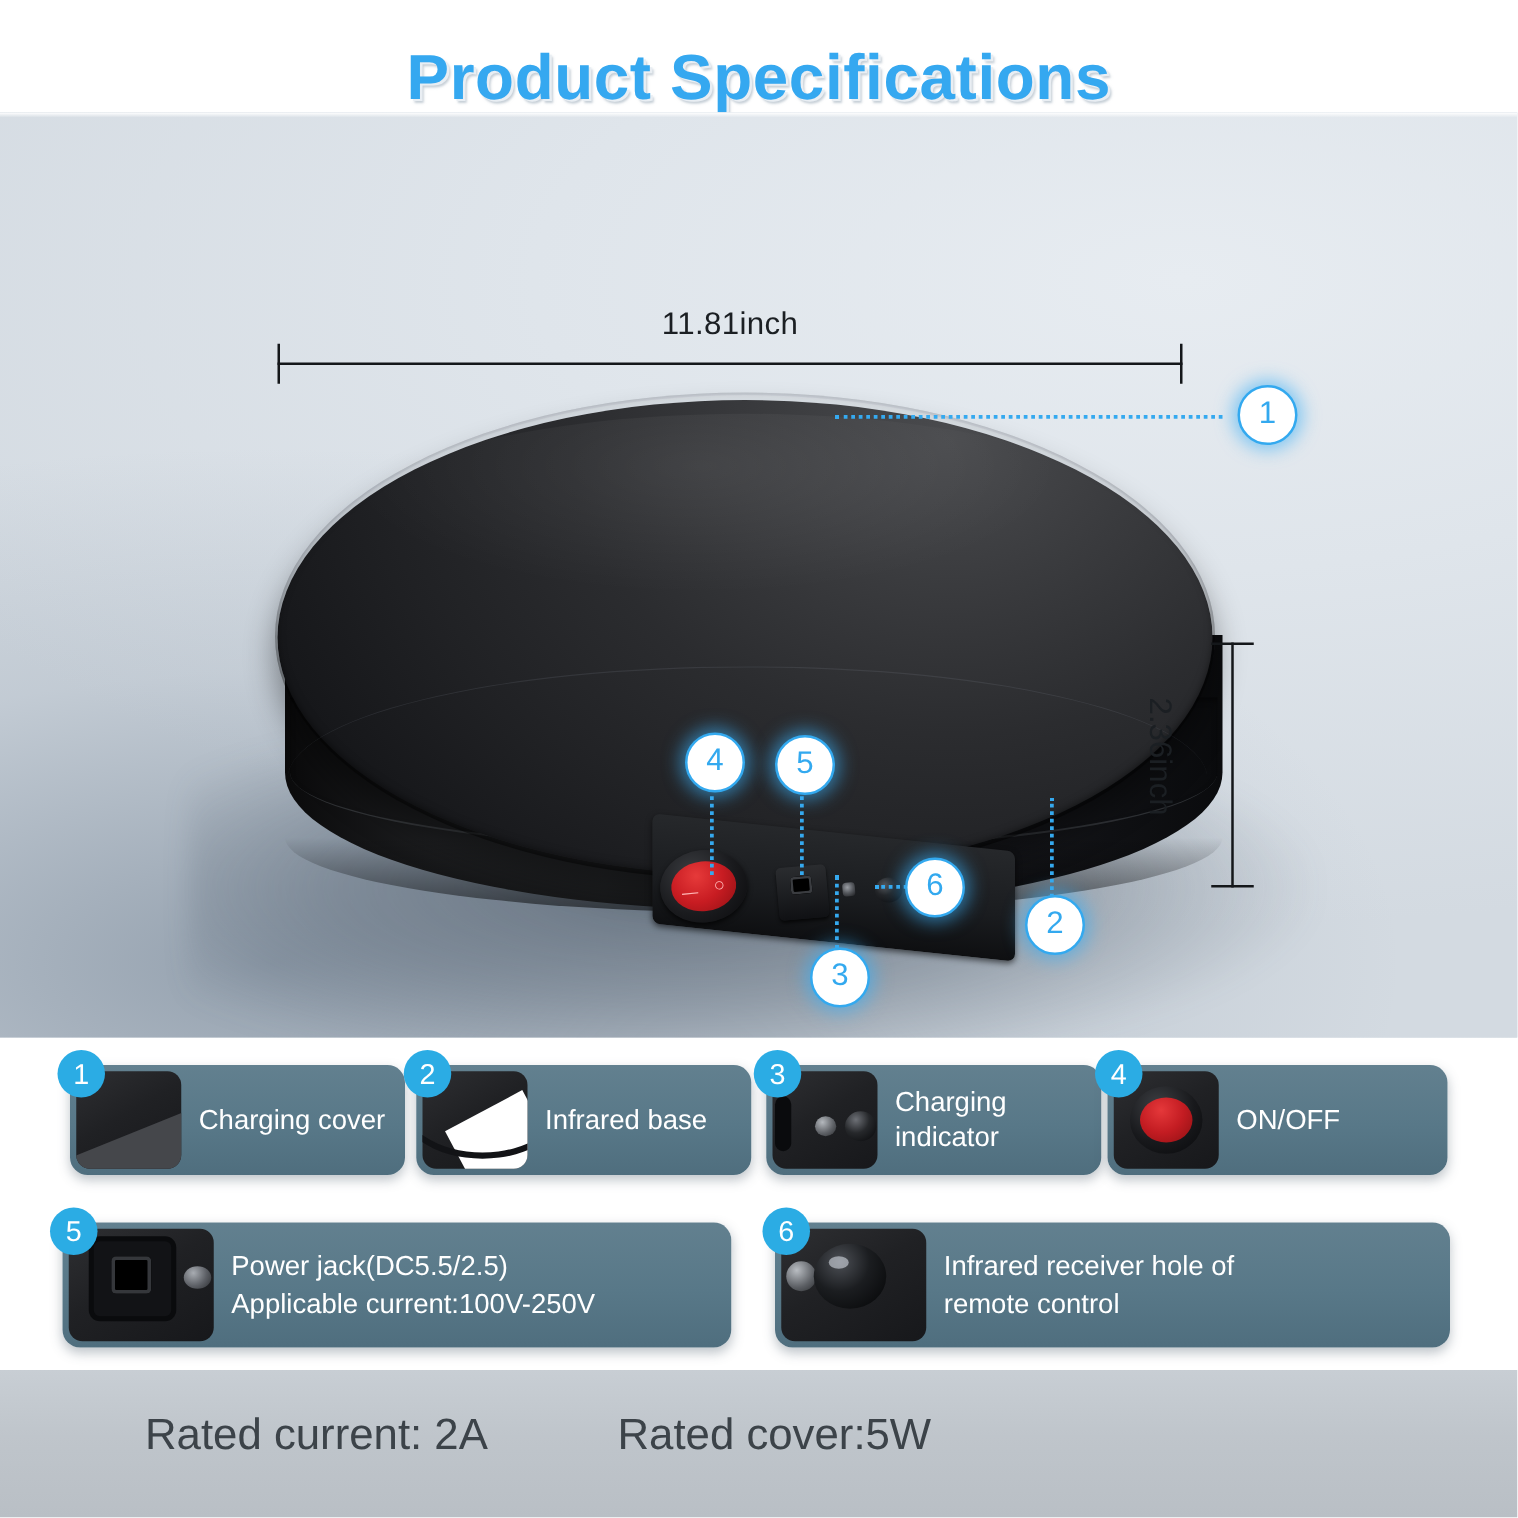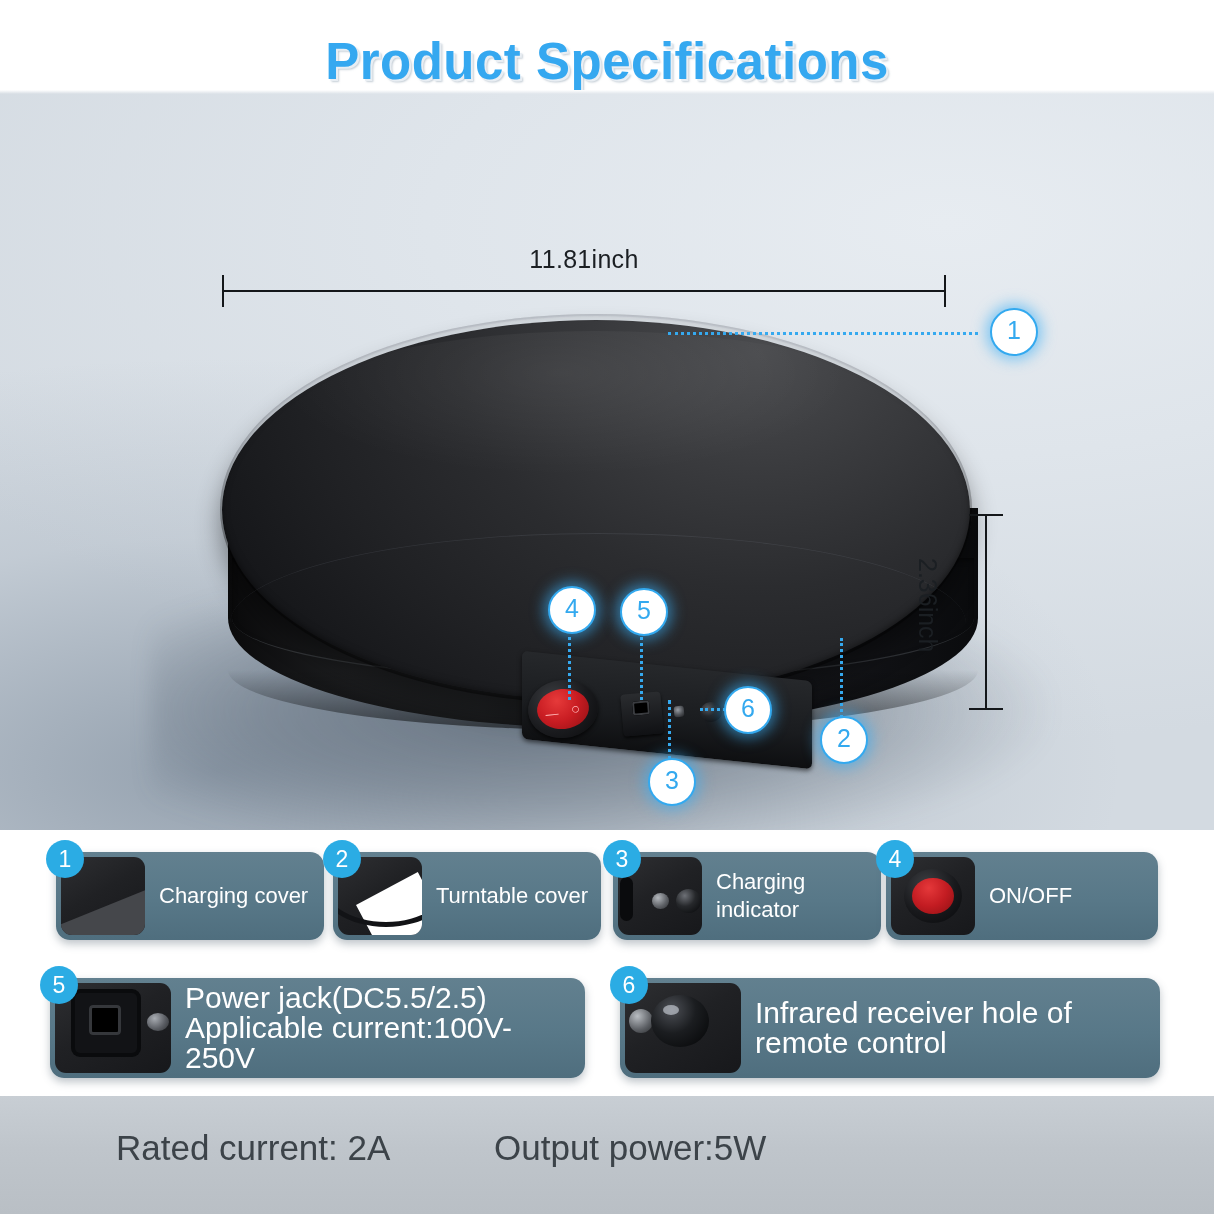--- a/index.html
+++ b/index.html
@@ -184,21 +184,21 @@
   .card .thumb{
     width:84px;height:78px;margin-left:5px;border-radius:11px;flex:0 0 auto;
     background:linear-gradient(150deg,#2e2f32 0%,#202124 45%,#17181b 100%);
     position:relative;overflow:hidden;
   }
   .card.wide .thumb{width:116px;}
   .card .label{
     color:#ffffff;font-size:22px;line-height:28px;
     margin-left:14px;margin-right:10px;
   }
-  .card.spec .label{font-size:30px;line-height:30px;}
+  .card.spec .label{font-size:22px;line-height:30px;}
   .badge{
     position:absolute;left:-10px;top:-12px;width:38px;height:38px;border-radius:50%;
     background:#2bace4;color:#ffffff;font-size:23px;line-height:38px;text-align:center;
     z-index:3;
   }
 
   
   .art-cover{position:absolute;left:-8px;bottom:-14px;width:120px;height:44px;background:#45474b;transform:rotate(-22deg);}
   .art-base-white{position:absolute;right:-14px;bottom:-10px;width:70px;height:60px;background:#ffffff;transform:rotate(-28deg);}
   .art-base-ring{position:absolute;left:-22px;top:-26px;width:130px;height:86px;border-radius:50%;border:5px solid #121316;}
@@ -295,21 +295,21 @@
         </span>
       <span class="label">Charging cover</span>
     </div>
 
     <div class="card" style="left:333px;top:22px;width:268px;">
       <span class="badge">2</span>
       <span class="thumb">
           <i class="art-base-white"></i>
           <i class="art-base-ring"></i>
         </span>
-      <span class="label">Turntable cover</span>
+      <span class="label">Infrared base</span>
     </div>
 
     <div class="card" style="left:613px;top:22px;width:268px;">
       <span class="badge">3</span>
       <span class="thumb">
           <i class="art-slot"></i>
           <i class="art-led"></i>
           <i class="art-ir-s"></i>
         </span>
       <span class="label">Charging indicator</span>
@@ -344,16 +344,16 @@
       <span class="label">
         <span>Infrared receiver hole of</span><br>
         <span>remote control</span>
       </span>
     </div>
 
   </div>
 
   <div class="specs-band">
     <div class="spec-item s1">Rated current: 2A</div>
-    <div class="spec-item s2">Output power:5W</div>
+    <div class="spec-item s2">Rated cover:5W</div>
   </div>
 
 </div>
 
 </body></html>

